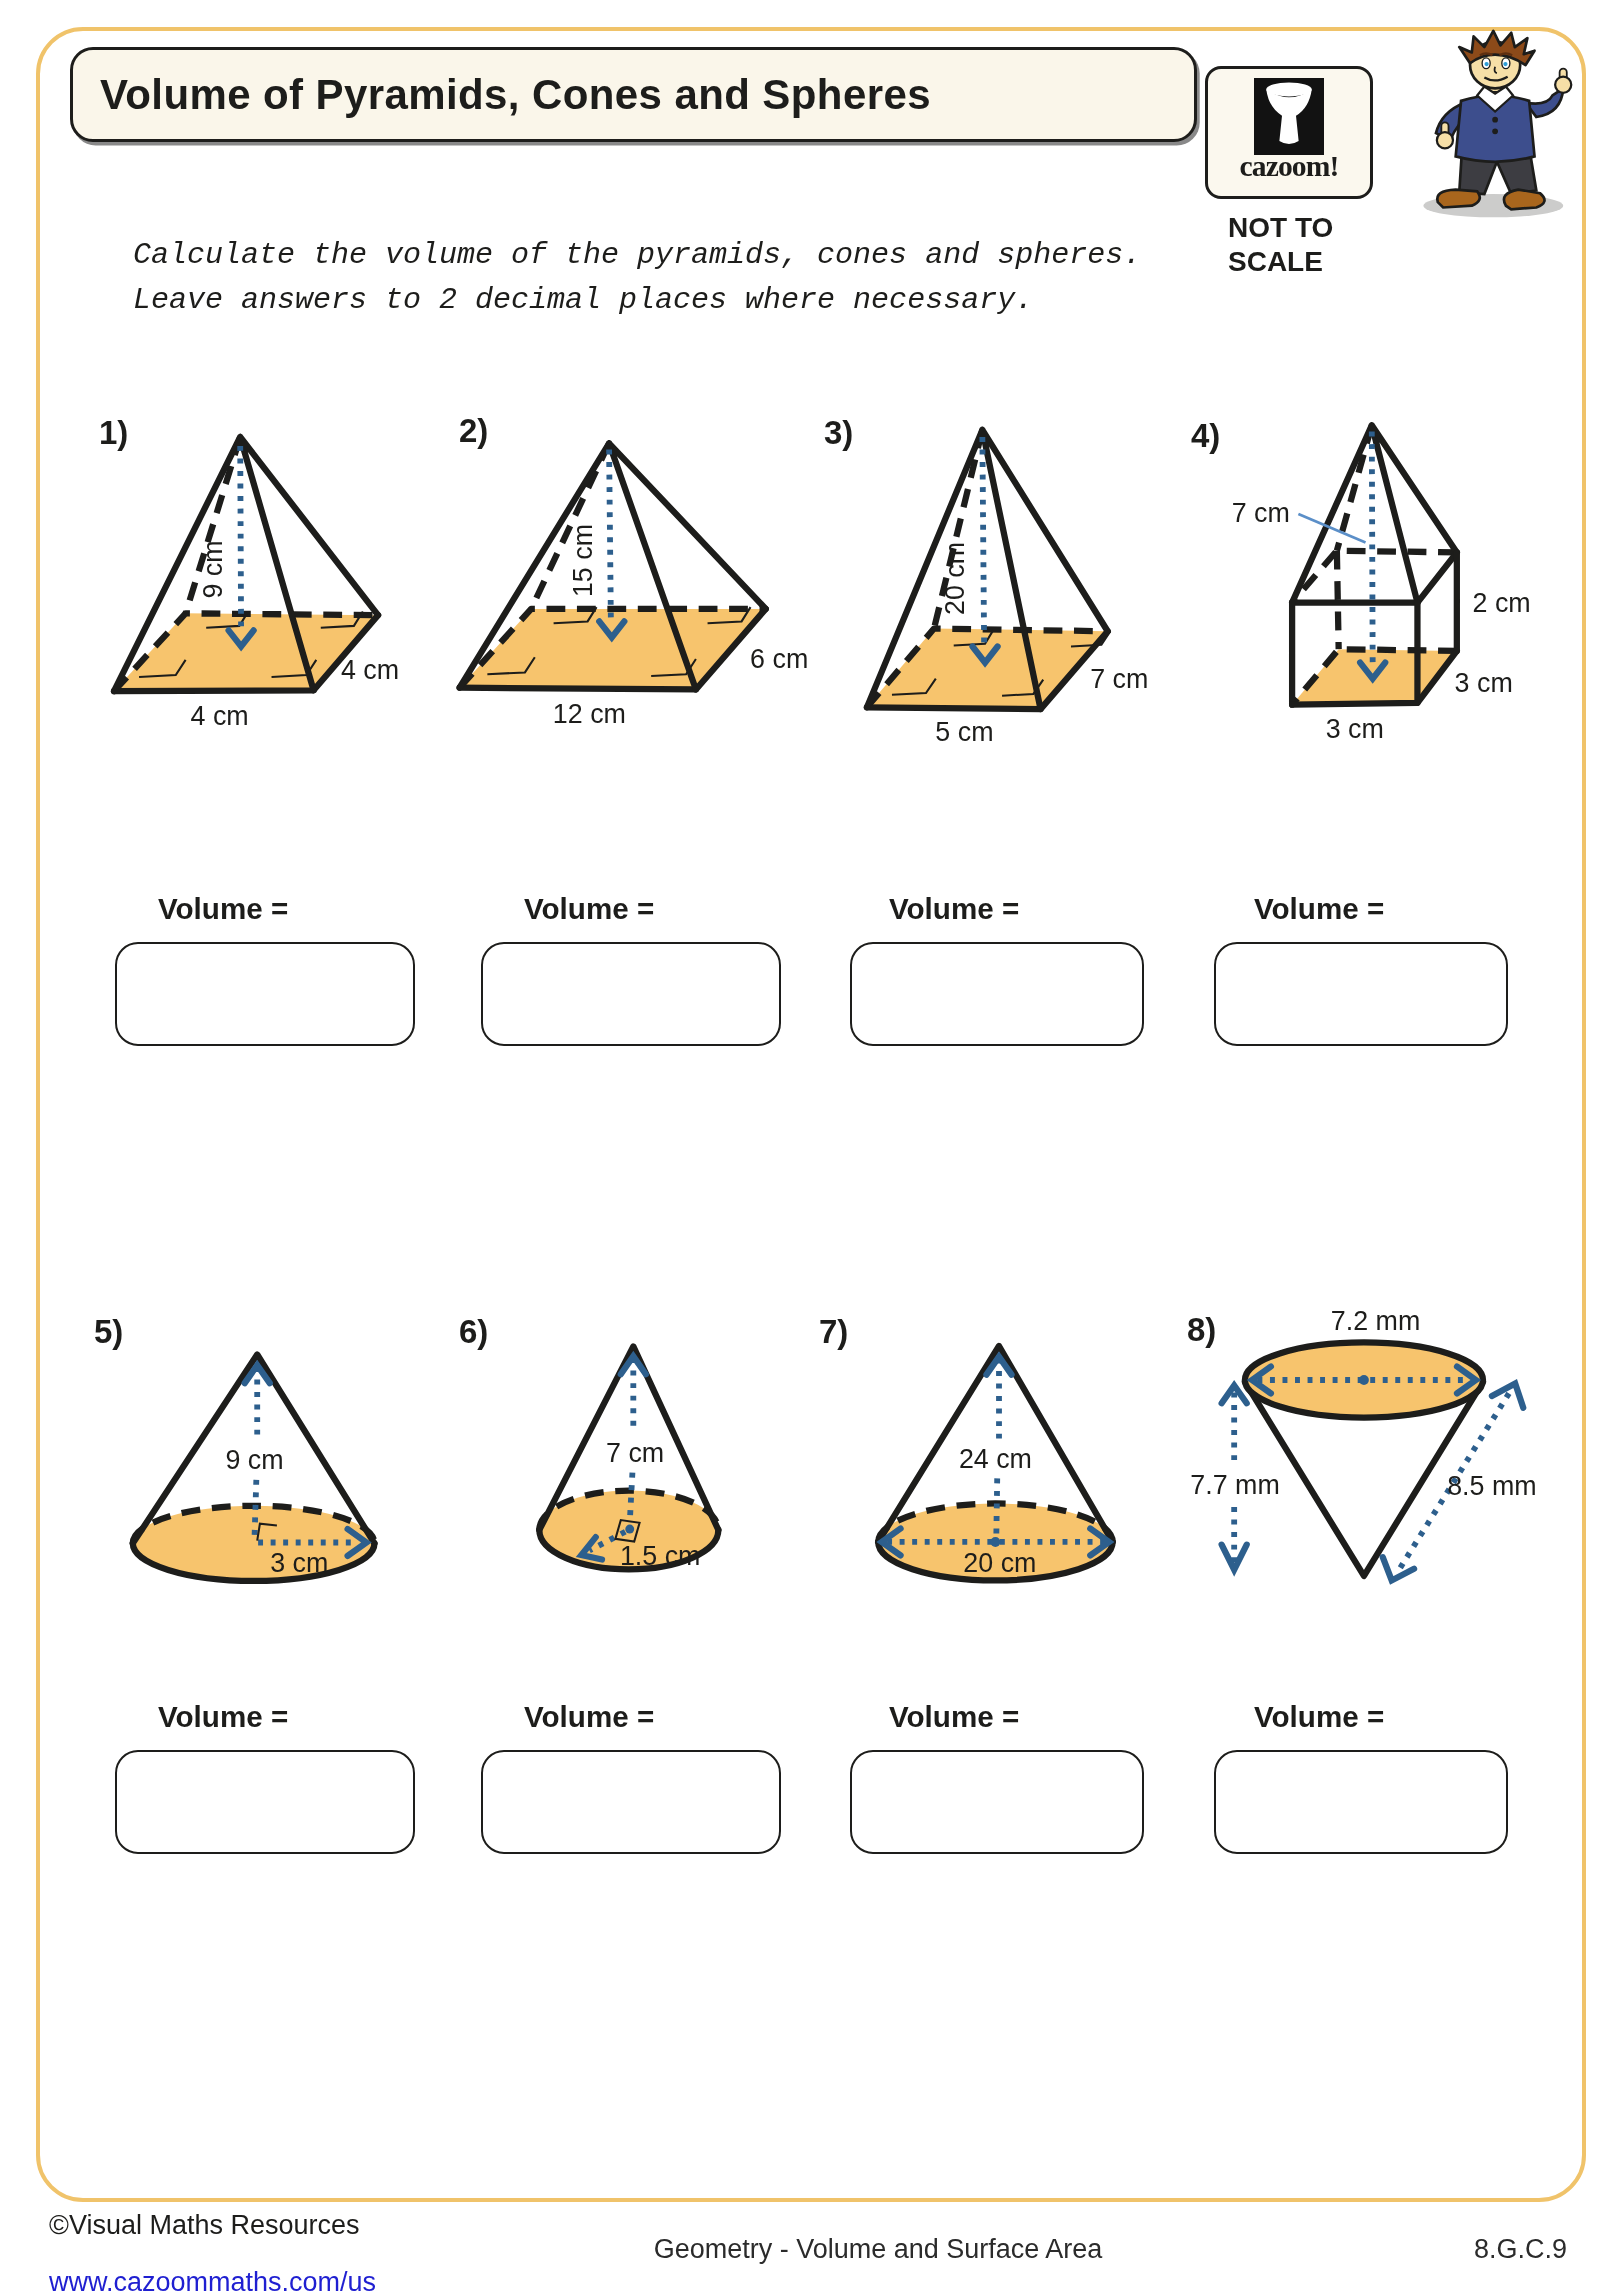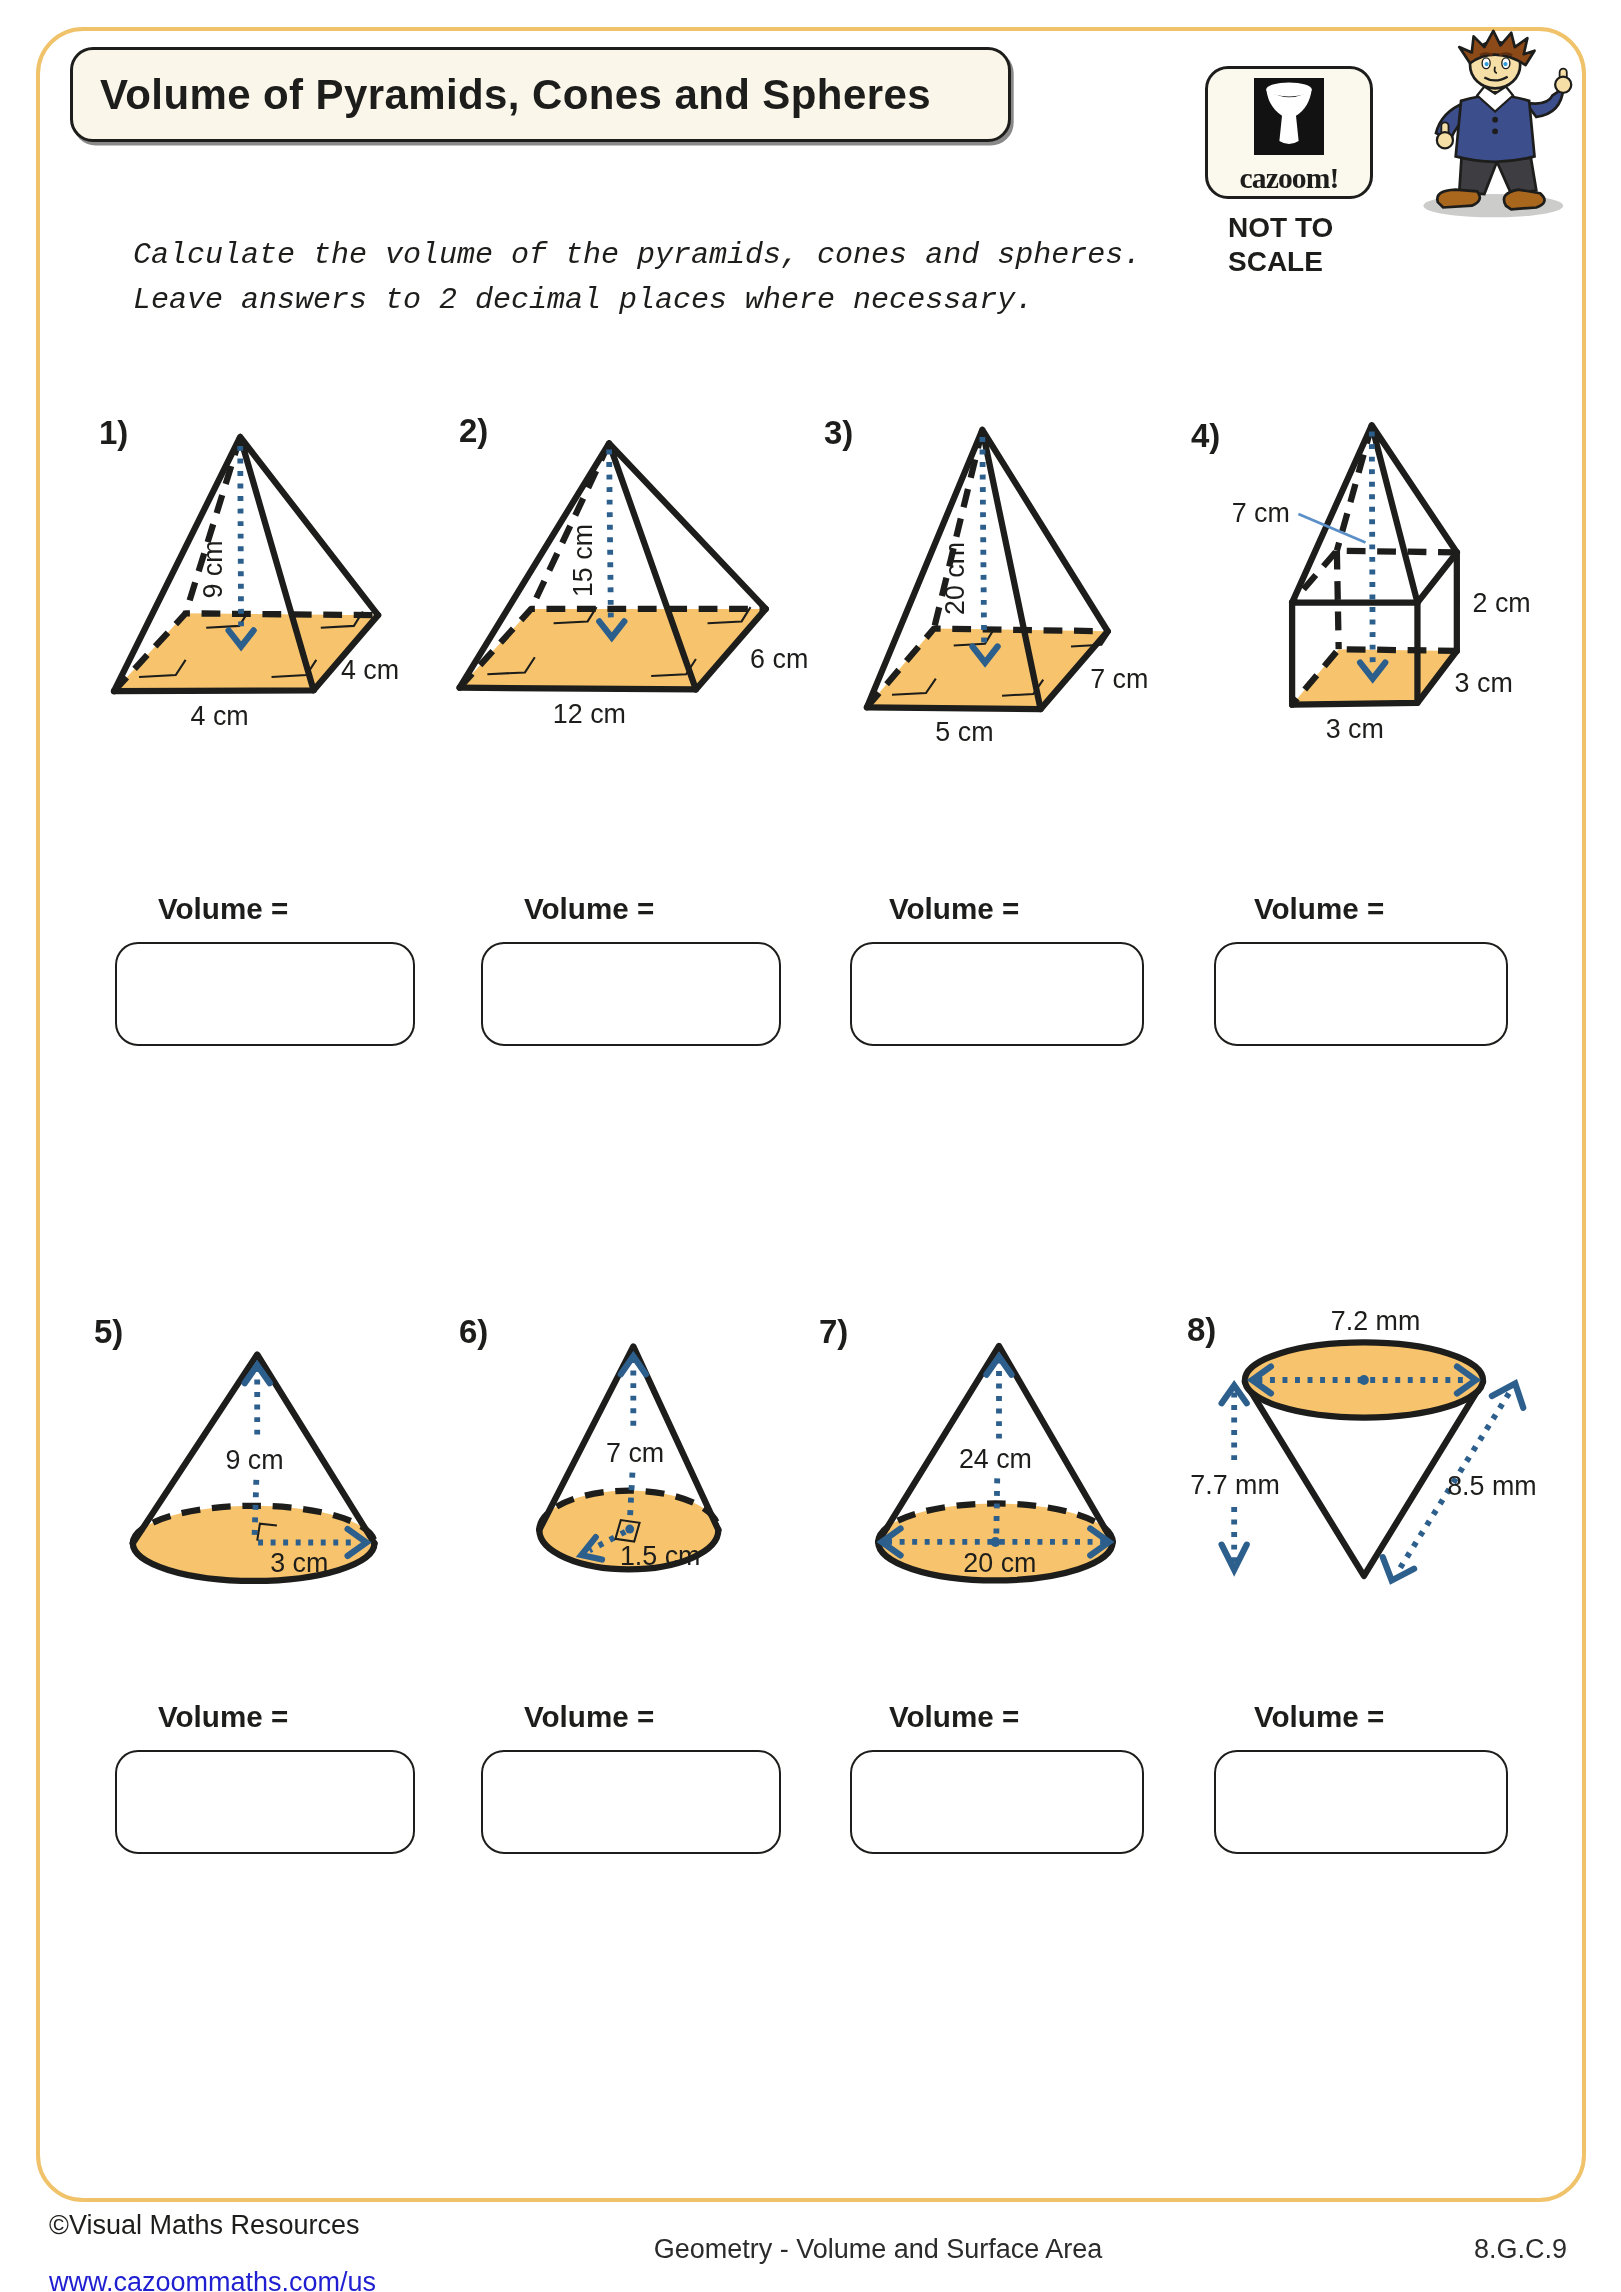--- a/index.html
+++ b/index.html
@@ -6,30 +6,30 @@
   body{
     width:1622px;height:2293px;position:relative;background:#ffffff;
     font-family:"Liberation Sans", sans-serif;color:#1d1d1b;overflow:hidden;
   }
   .abs{position:absolute;}
   .frame{
     left:36px;top:27px;width:1542px;height:2167px;
     border:4px solid #f0c36a;border-radius:47px;background:#fff;
   }
   .title-box{
-    left:70px;top:47px;width:941px;height:95px;
+    left:70px;top:47px;width:1127px;height:95px;
     background:#faf6ea;border:3.1px solid #1d1d1b;border-radius:23px;
     box-shadow:2.7px 3.6px 0 rgba(40,40,40,.55);
     display:flex;align-items:center;padding-left:27px;box-sizing:border-box;
   }
   .title-box span{font-size:42px;font-weight:bold;letter-spacing:0.4px;}
   .logo-box{
     left:1205px;top:66px;width:168px;height:133px;
-    background:#fbf8ee;border:3.1px solid #1d1d1b;border-radius:23px;
-    display:flex;flex-direction:column;align-items:center;box-sizing:border-box;padding-top:9px;gap:12px;
+    background:#fbf8ee;border:3.1px solid #1d1d1b;border-radius:16px;
+    display:flex;flex-direction:column;align-items:center;box-sizing:border-box;padding-top:9px;
   }
   .logo-text{font-family:"Liberation Serif", serif;font-weight:bold;font-size:29.6px;margin-top:-5.4px;letter-spacing:-0.9px;}
   .nts{left:1200px;top:211px;font-size:28px;font-weight:bold;line-height:34px;margin-left:28px;}
   .instructions{left:133px;top:233px;font-family:Liberation Mono, monospace;font-style:italic;font-size:30px;line-height:45px;}
   .pnum{font-size:33px;font-weight:bold;}
   .vol{width:215px;font-size:29.6px;font-weight:bold;}
   .abox{
     height:104px;background:#fff;border:2.7px solid #1d1d1b;border-radius:23px;box-sizing:border-box;
   }
   .fig{overflow:visible;}

